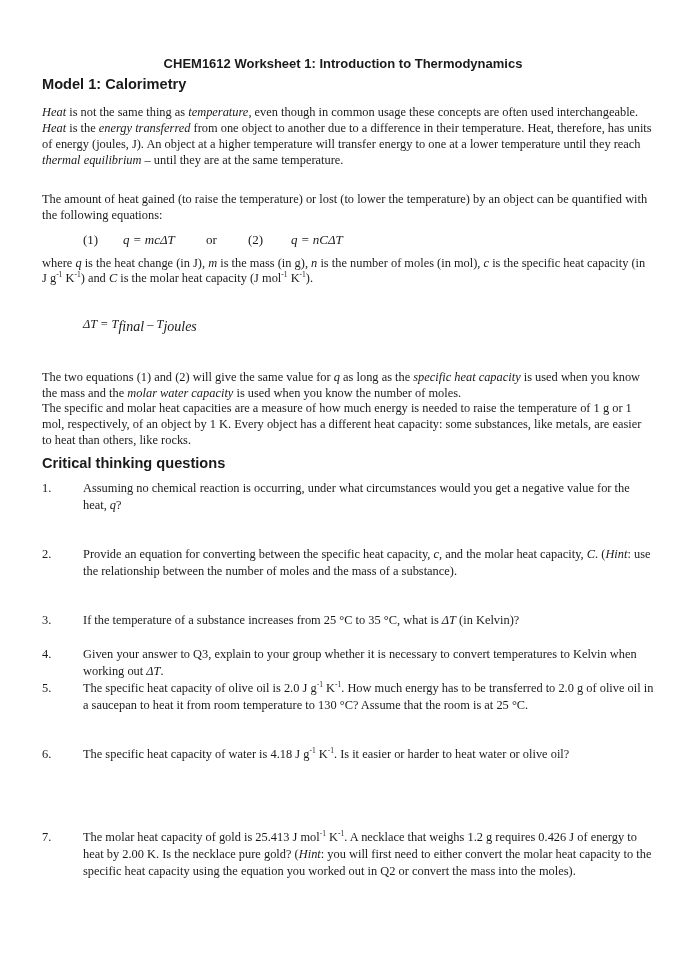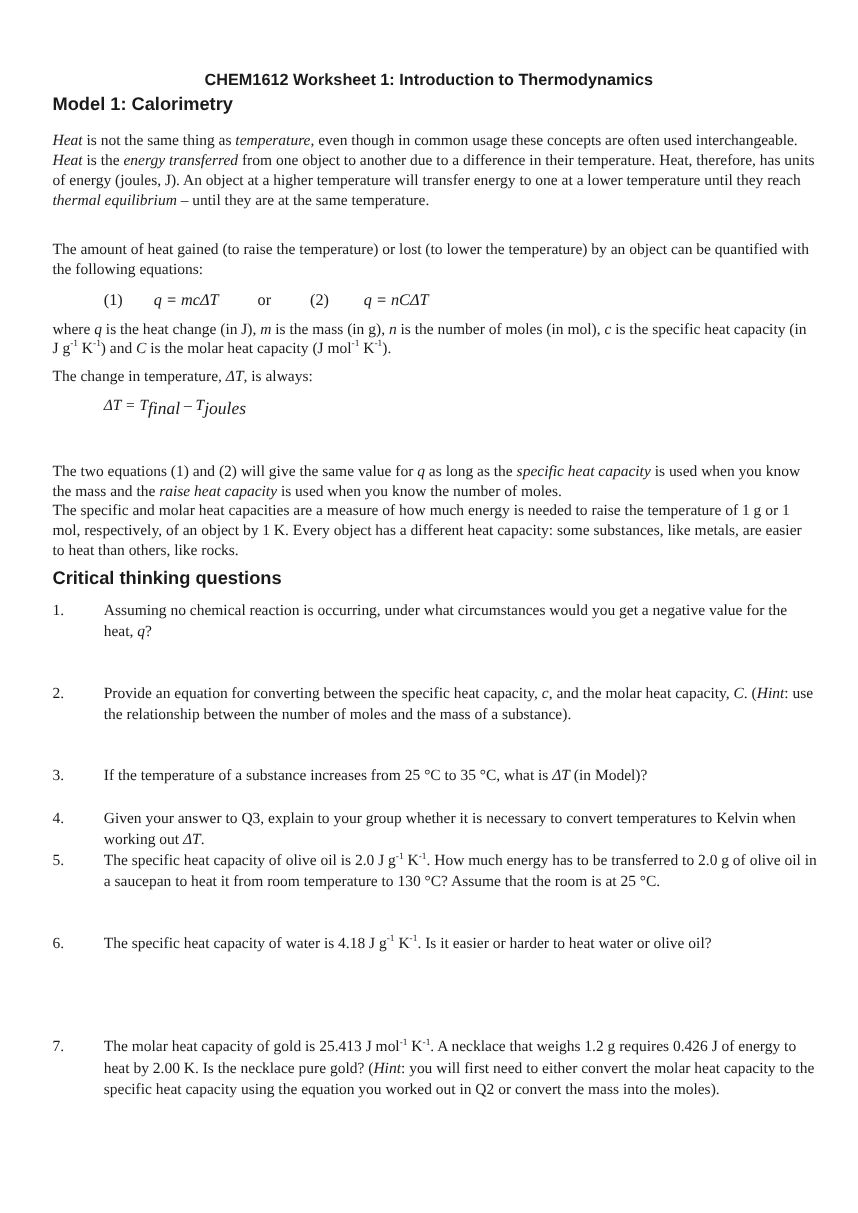--- a/index.html
+++ b/index.html
@@ -36,44 +36,43 @@
   <div class="eq serif">
     <span style="left:83px;">(1)</span>
     <span style="left:123px; font-style:italic;">q = mcΔT</span>
     <span style="left:206px;">or</span>
     <span style="left:248px;">(2)</span>
     <span style="left:291px; font-style:italic;">q = nCΔT</span>
   </div>
 
   <div class="para serif" style="top:256px; line-height:15px;"><span>where </span><i>q</i><span> is the heat change (in J), </span><i>m</i><span> is the mass (in g), </span><i>n</i><span> is the number of moles (in mol), </span><i>c</i><span> is the specific heat capacity (in J g</span><sup>-1</sup><span> K</span><sup>-1</sup><span>) and </span><i>C</i><span> is the molar heat capacity (J mol</span><sup>-1</sup><span> K</span><sup>-1</sup><span>).</span></div>
 
-  <div class="para serif" style="top:293px;"><span>The change in temperature, </span><i>ΔT</i><span>, is always:</span></div>
 
   <div class="dt serif"><span style="font-style:italic;">ΔT = </span><i>T</i><sub>final</sub><span> – </span><i>T</i><sub>joules</sub></div>
 
 
-  <div class="para serif" style="top:369px;"><span>The two equations (1) and (2) will give the same value for </span><i>q</i><span> as long as the </span><i>specific heat capacity</i><span> is used when you know the mass and the </span><i>raise heat capacity</i><span> is used when you know the number of moles.</span></div>
+  <div class="para serif" style="top:369px;"><span>The two equations (1) and (2) will give the same value for </span><i>q</i><span> as long as the </span><i>specific heat capacity</i><span> is used when you know the mass and the </span><i>molar water capacity</i><span> is used when you know the number of moles.</span></div>
 
   <div class="para serif" style="top:400px;">The specific and molar heat capacities are a measure of how much energy is needed to raise the temperature of 1 g or 1 mol, respectively, of an object by 1 K. Every object has a different heat capacity: some substances, like metals, are easier to heat than others, like rocks.</div>
 
   <div class="h2 sans" style="top:455px;">Critical thinking questions</div>
 
   <div class="q serif" style="top:480px;">
     <span class="num">1.</span>
     <div class="txt"><span>Assuming no chemical reaction is occurring, under what circumstances would you get a negative value for the heat, </span><i>q</i><span>?</span></div>
   </div>
 
   <div class="q serif" style="top:546px;">
     <span class="num">2.</span>
     <div class="txt"><span>Provide an equation for converting between the specific heat capacity, </span><i>c</i><span>, and the molar heat capacity, </span><i>C</i><span>. (</span><i>Hint</i><span>: use the relationship between the number of moles and the mass of a substance).</span></div>
   </div>
 
   <div class="q serif" style="top:612px;">
     <span class="num">3.</span>
-    <div class="txt"><span>If the temperature of a substance increases from 25 °C to 35 °C, what is </span><i>ΔT</i><span> (in Model)?</span></div>
+    <div class="txt"><span>If the temperature of a substance increases from 25 °C to 35 °C, what is </span><i>ΔT</i><span> (in Kelvin)?</span></div>
   </div>
 
   <div class="q serif" style="top:646px;">
     <span class="num">4.</span>
     <div class="txt"><span>Given your answer to Q3, explain to your group whether it is necessary to convert temperatures to Kelvin when working out </span><i>ΔT</i><span>.</span></div>
   </div>
 
   <div class="q serif" style="top:680px;">
     <span class="num">5.</span>
     <div class="txt"><span>The specific heat capacity of olive oil is 2.0 J g</span><sup>-1</sup><span> K</span><sup>-1</sup><span>. How much energy has to be transferred to 2.0 g of olive oil in a saucepan to heat it from room temperature to 130 °C? Assume that the room is at 25 °C.</span></div>

